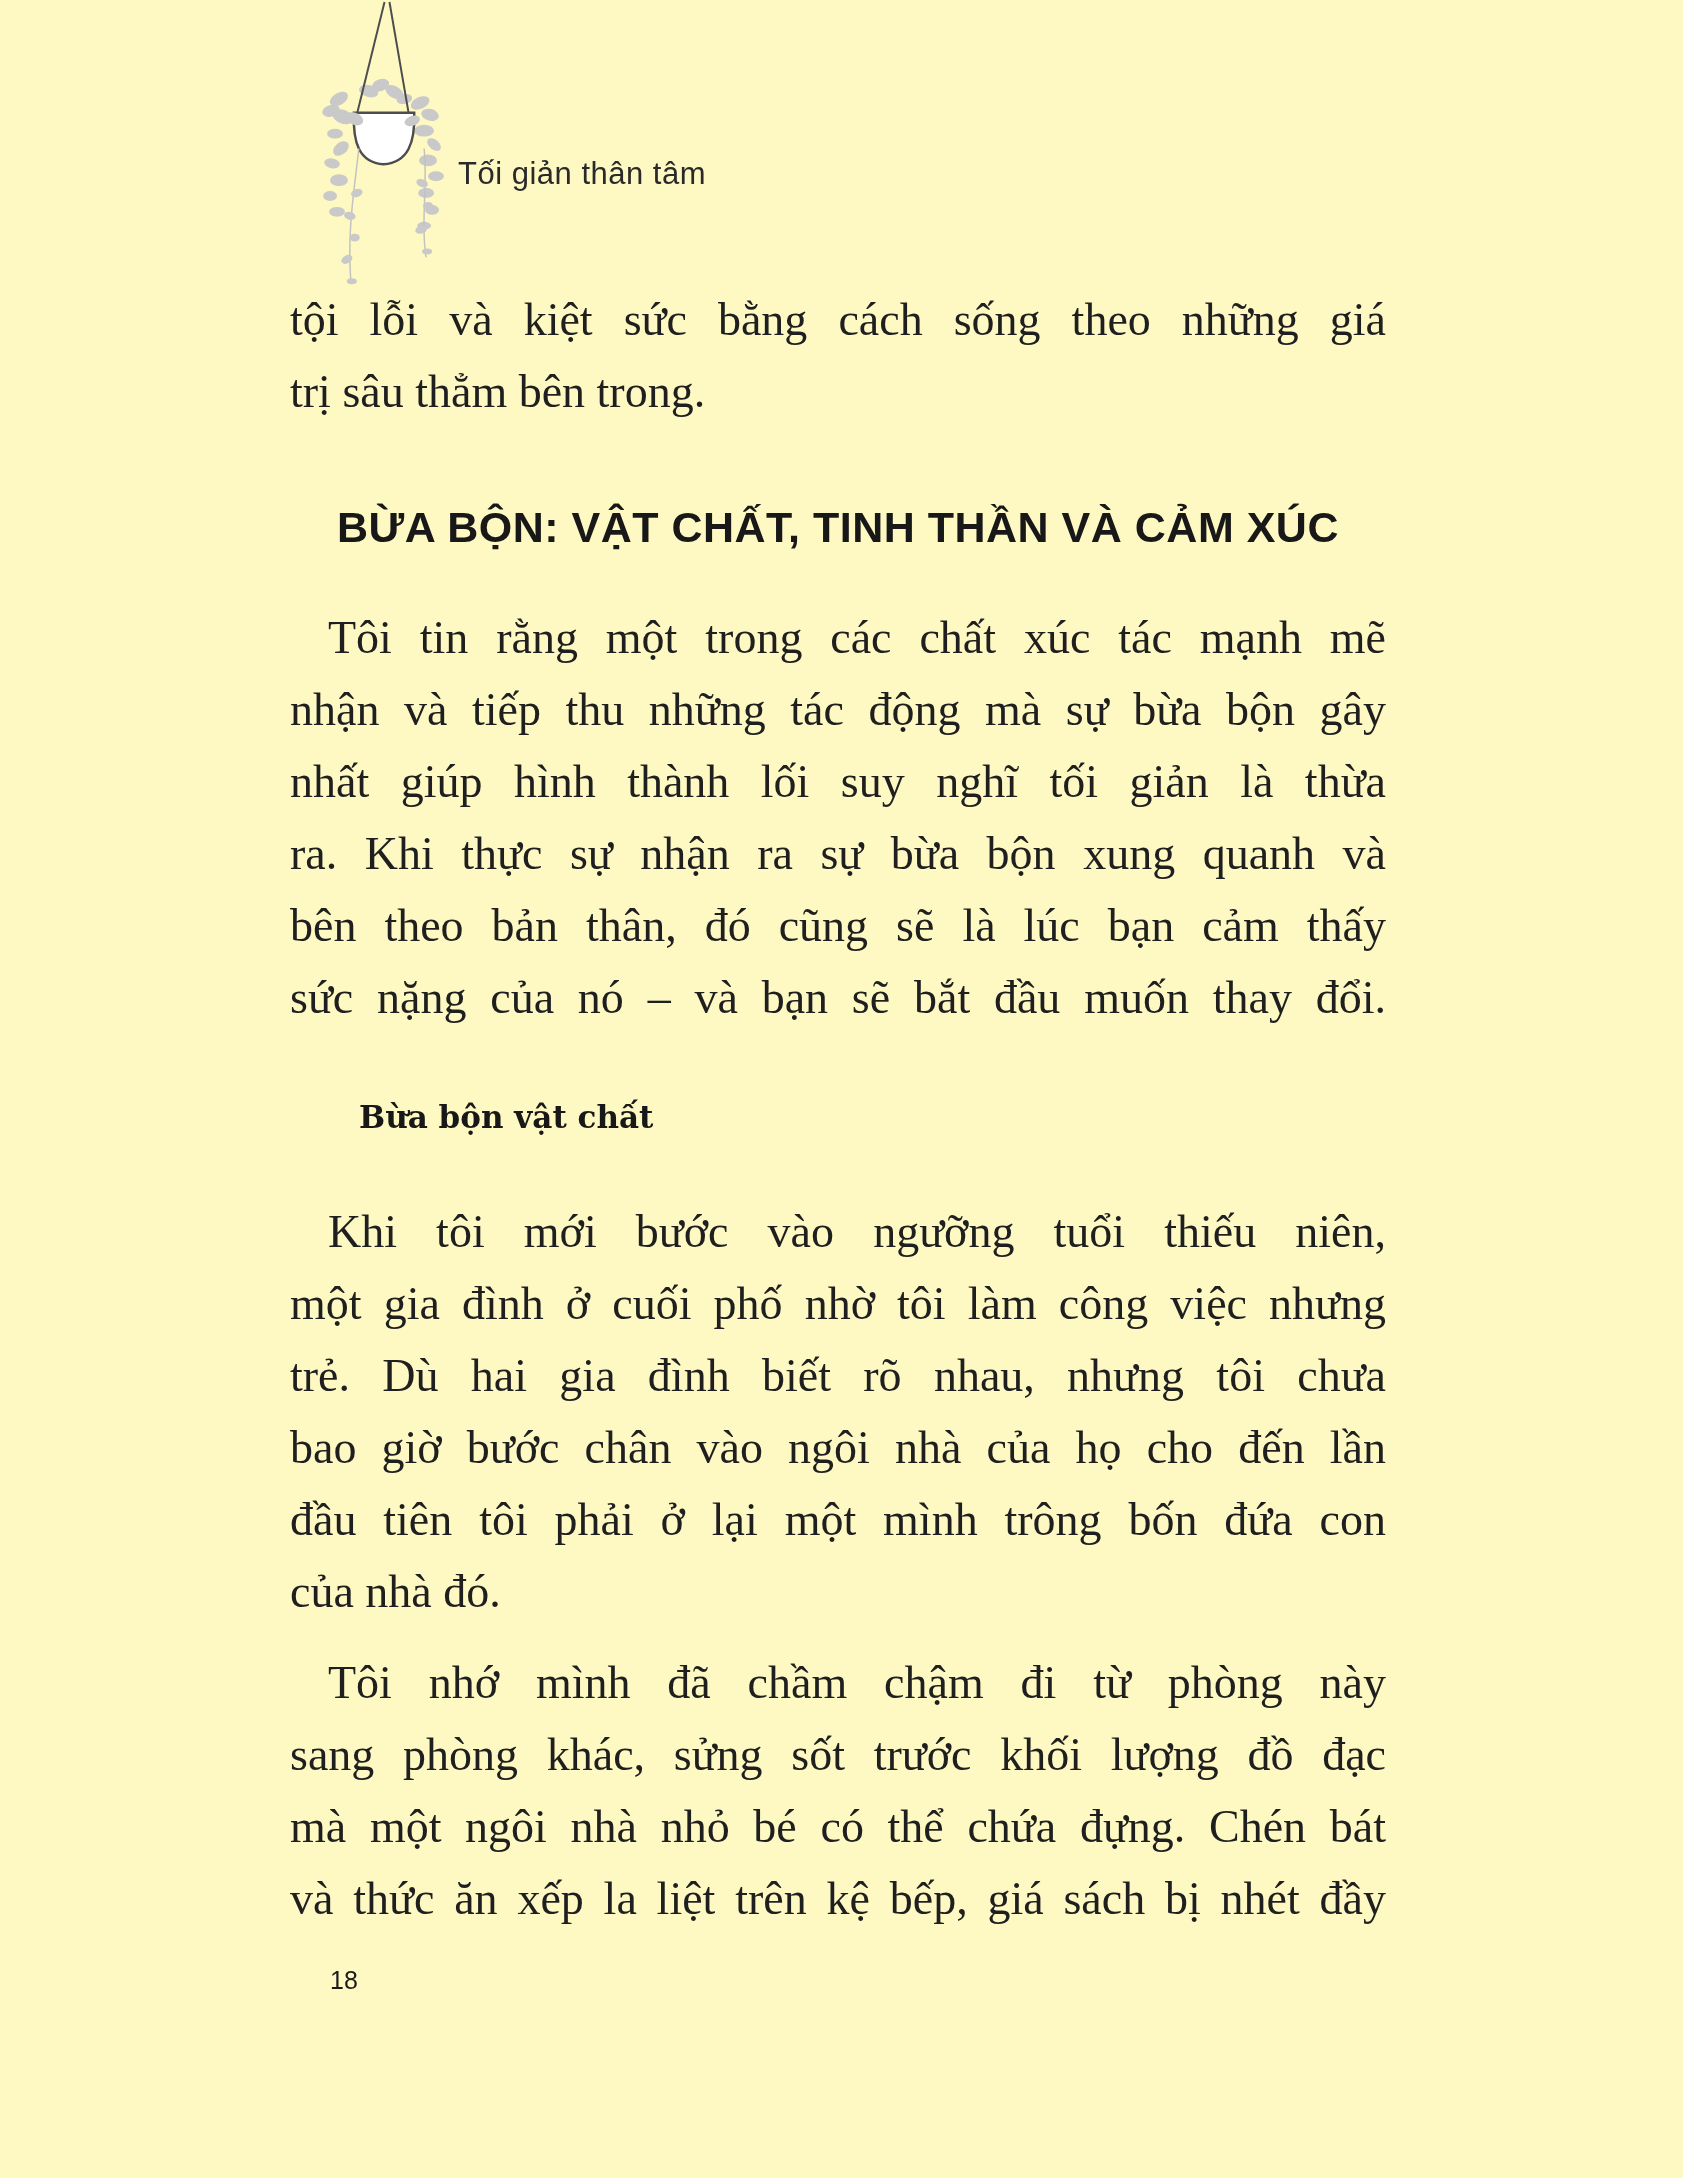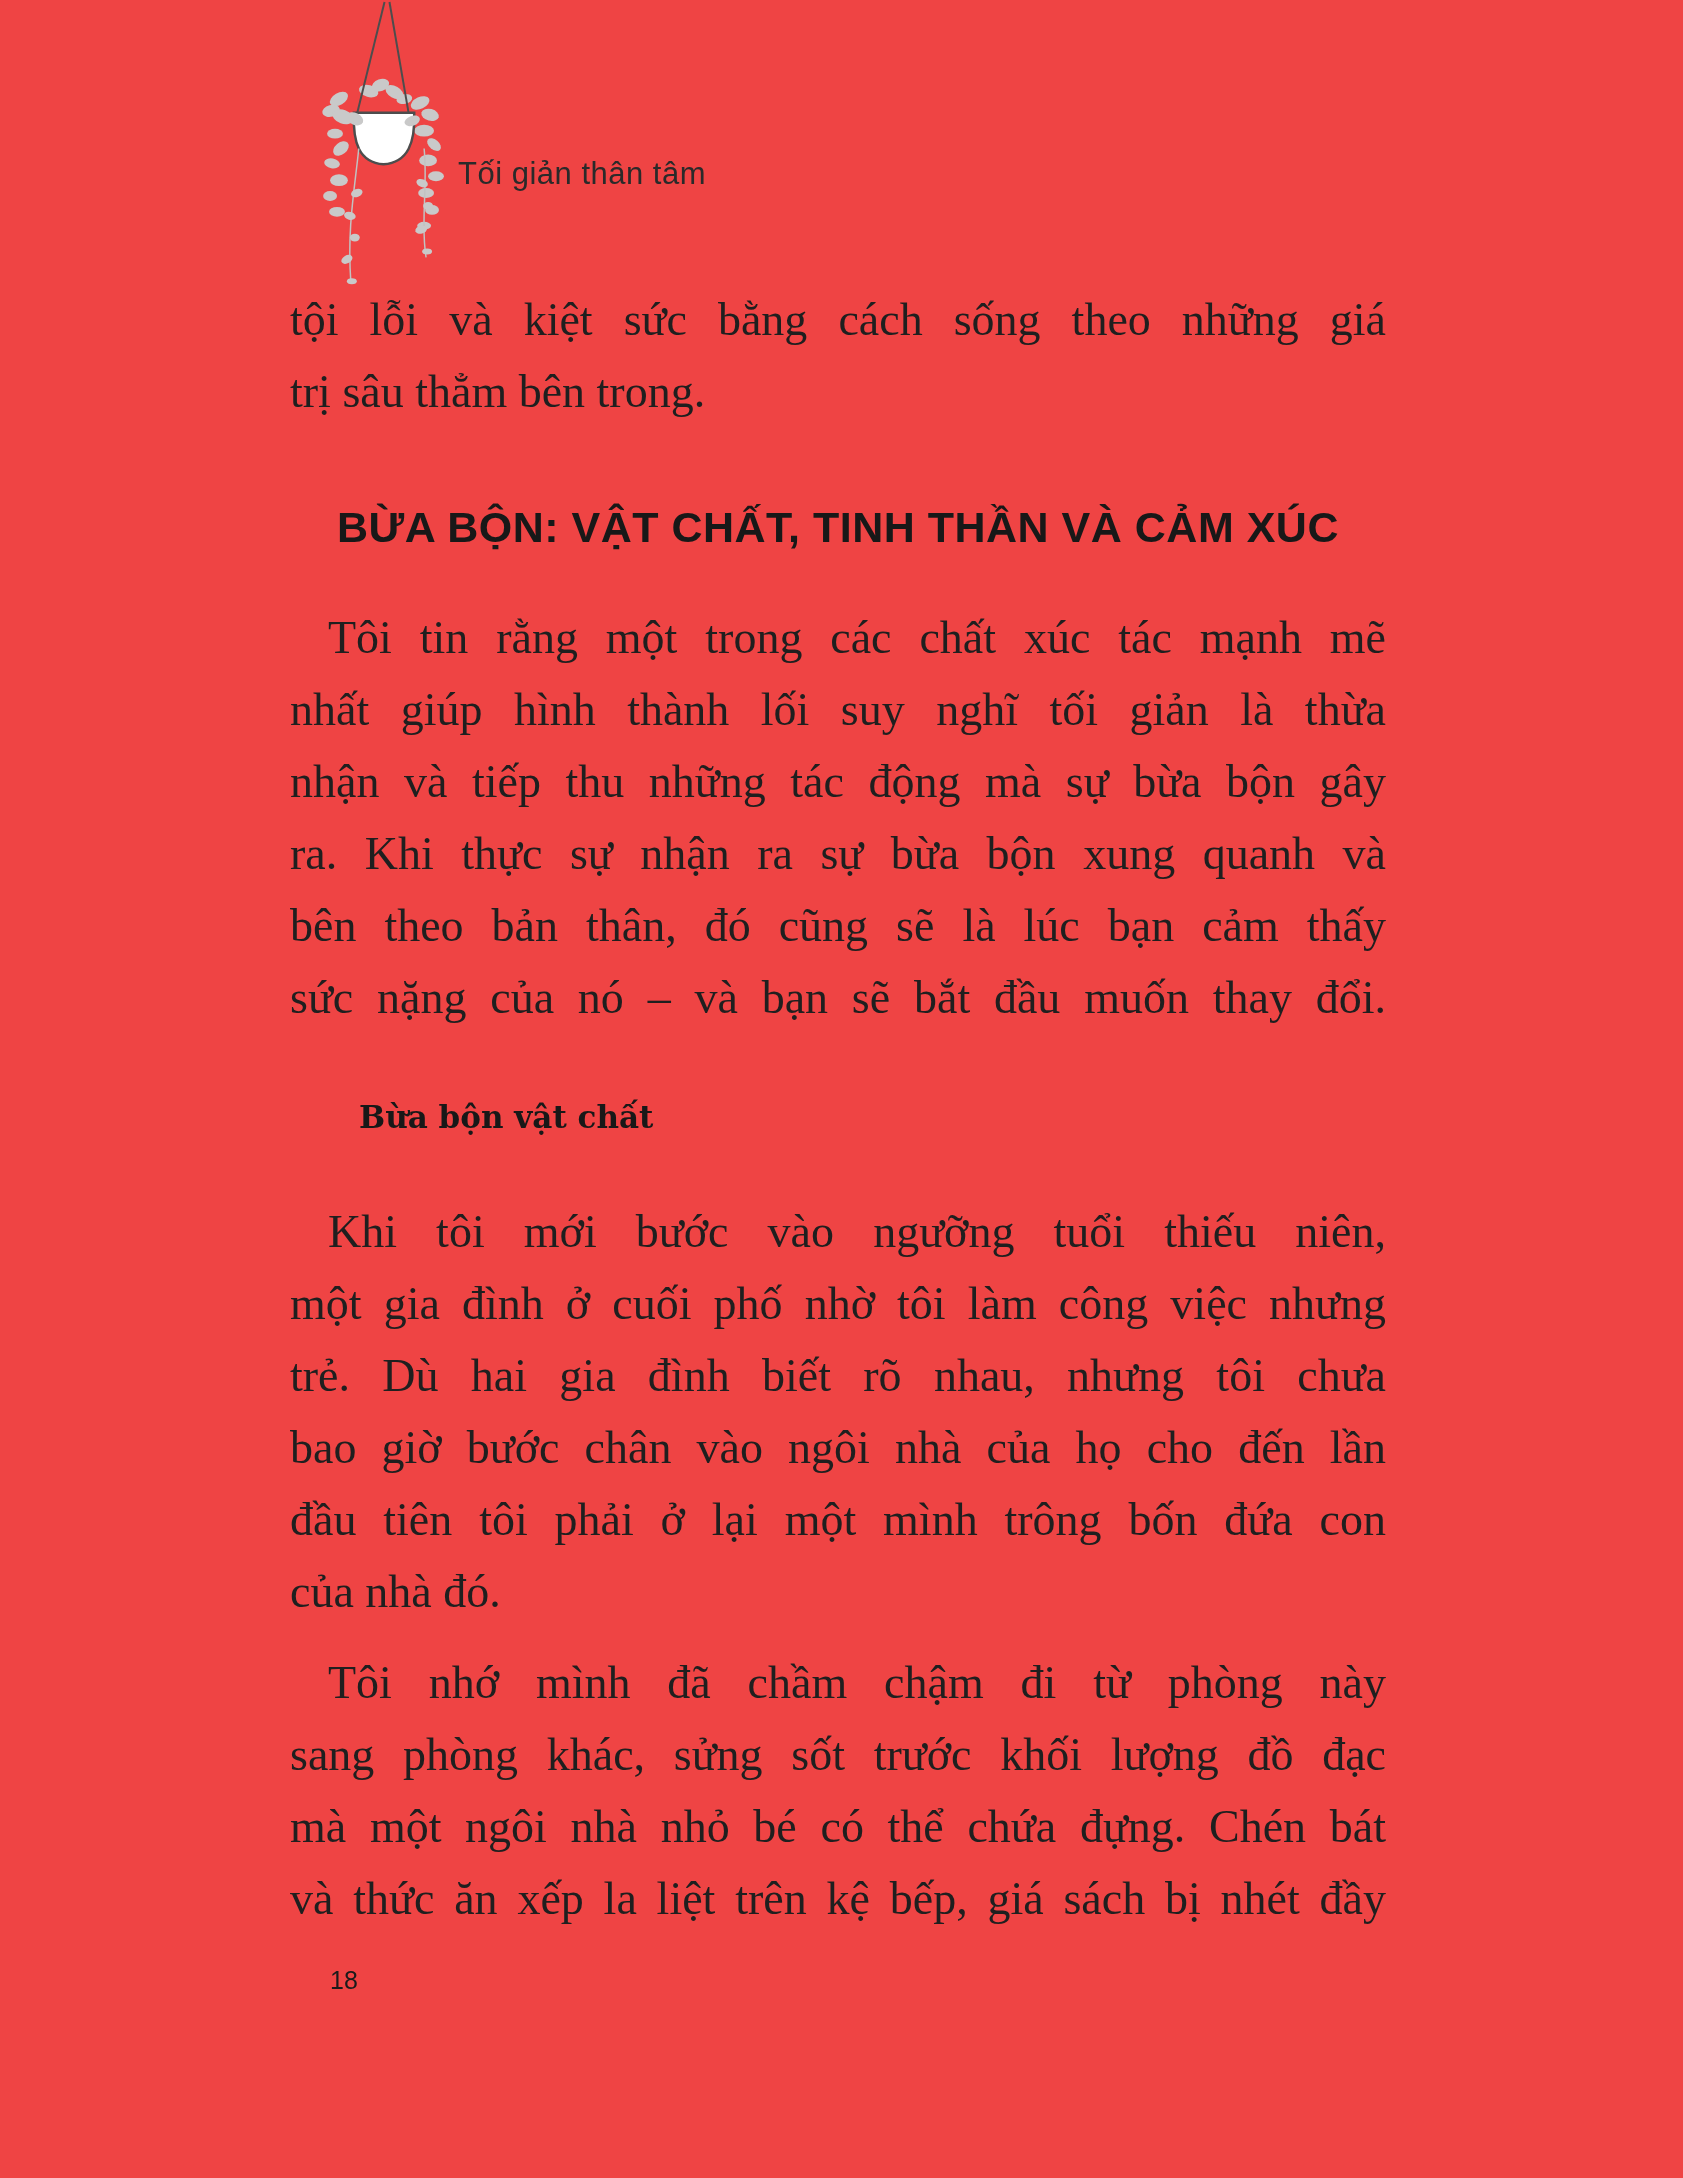--- a/index.html
+++ b/index.html
@@ -1,19 +1,19 @@
 <!DOCTYPE html>
 <html lang="vi"><head>
 <meta charset="utf-8">
 <style>
   html,body{margin:0;padding:0;background:#ffffff;}
   .page{
     position:relative;
     width:1683px;height:2178px;
-    background:#ef4444;
+    background:#fef9c3;
     overflow:hidden;
     font-family:"Liberation Serif",serif;
     color:#1f1f1f;
   }
   .plant{
     position:absolute;left:317px;top:0;width:139px;height:297px;
   }
   .running-header{
     position:absolute;left:458px;top:156px;
     font-family:"Liberation Sans",sans-serif;
@@ -114,22 +114,22 @@
 
   <div class="para" id="para1">
     <div class="line">tội lỗi và kiệt sức bằng cách sống theo những giá</div>
     <div class="line end">trị sâu thẳm bên trong.</div>
   </div>
 
   <div class="section-heading">BỪA BỘN: VẬT CHẤT, TINH THẦN VÀ CẢM XÚC</div>
 
   <div class="para" id="para2">
     <div class="line first">Tôi tin rằng một trong các chất xúc tác mạnh mẽ</div>
+    <div class="line">nhận và tiếp thu những tác động mà sự bừa bộn gây</div>
     <div class="line">nhất giúp hình thành lối suy nghĩ tối giản là thừa</div>
-    <div class="line">nhận và tiếp thu những tác động mà sự bừa bộn gây</div>
     <div class="line">ra. Khi thực sự nhận ra sự bừa bộn xung quanh và</div>
     <div class="line">bên theo bản thân, đó cũng sẽ là lúc bạn cảm thấy</div>
     <div class="line">sức nặng của nó – và bạn sẽ bắt đầu muốn thay đổi.</div>
   </div>
 
   <div class="subsection-heading">Bừa bộn vật chất</div>
 
   <div class="para" id="para3">
     <div class="line first">Khi tôi mới bước vào ngưỡng tuổi thiếu niên,</div>
     <div class="line">một gia đình ở cuối phố nhờ tôi làm công việc nhưng</div>

